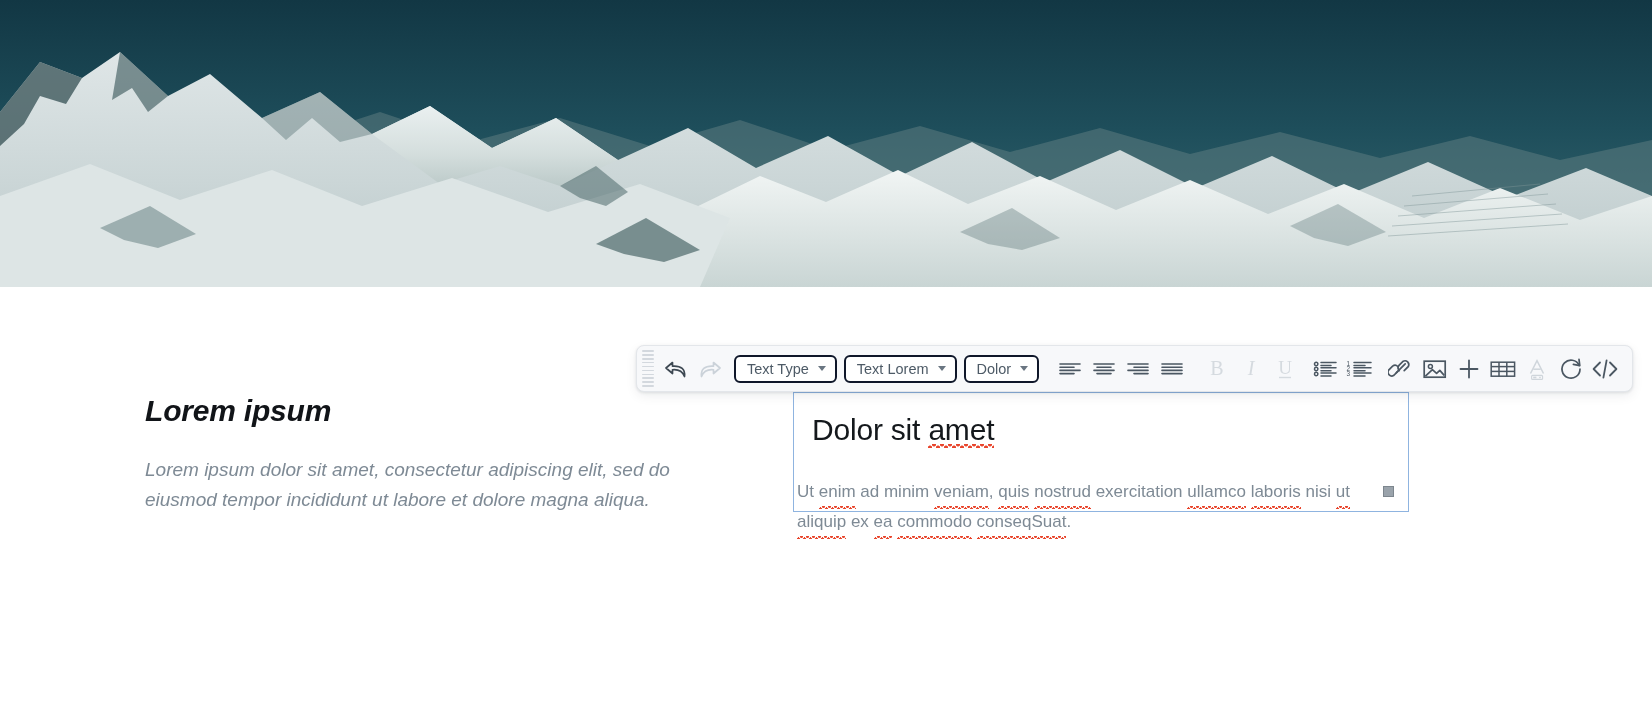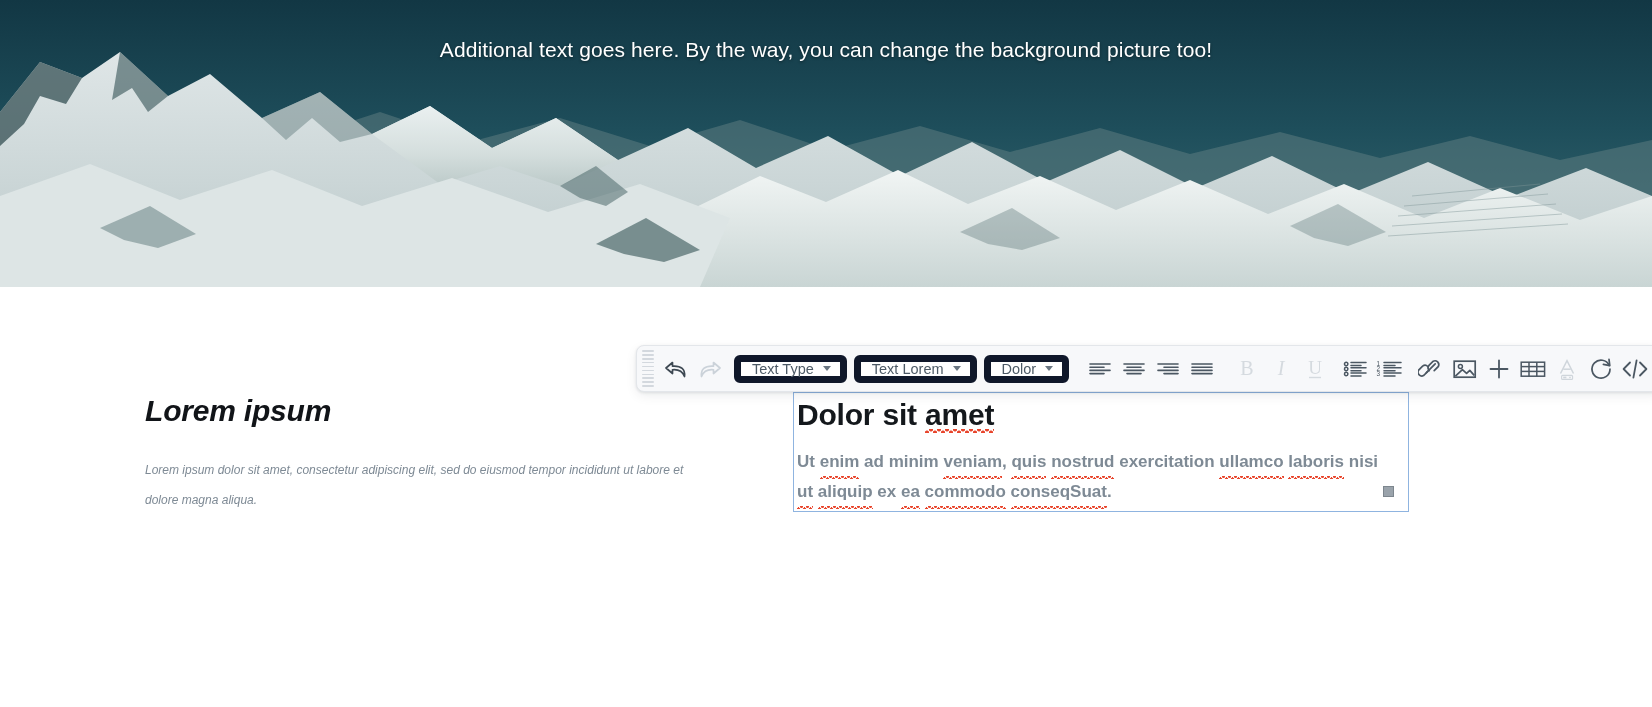--- a/index.html
+++ b/index.html
@@ -32,34 +32,34 @@
 
   
   .content { position:absolute; left:0; top:287px; width:1652px; height:476px; background:#fff;font-style:italic; }
 
   .col-left { position:absolute; left:145px; top:106px; width:570px; }
   .h-left {
     margin:0; font-size:30px; line-height:1.2; font-weight:700;
     color:#111418; letter-spacing:-0.2px;
   }
   .p-left {
-    margin:26px 0 0 0; font-size:12px; line-height:30px;
+    margin:26px 0 0 0; font-size:19px; line-height:30px;
     color:#7e8a95; font-weight:400; max-width:560px;
   }
 
   
   .editor {
     position:absolute; left:793px; top:392px; width:616px; height:120px;
     border:1px solid #8fb4e0;
     background:#ffffff;
     padding:0 12px 0 3px;
   }
   .h-right {
-    margin:0; padding-top:4px;
-    font-size:30px; line-height:1.2; font-weight:700;
+    margin:15px; padding-top:4px;
+    font-size:30px; line-height:1.2; font-weight:400;
     color:#14181c; letter-spacing:-0.2px;
     display:inline-block;
   }
   .sp { position:relative; display:inline-block; }
   .sp::after{
     content:""; position:absolute; left:0; right:0; bottom:-2px; height:3px;
     background-image:
       radial-gradient(circle at 1.5px 2.6px, #e8452c 1.25px, transparent 1.5px),
       radial-gradient(circle at 4.5px 0.6px, #e8452c 1.25px, transparent 1.5px);
     background-size:6px 4px;
@@ -68,21 +68,21 @@
   }
   .h-right .sp::after{
     height:4px; bottom:0px;
     background-image:
       radial-gradient(circle at 2px 3.2px, #e8452c 1.6px, transparent 1.9px),
       radial-gradient(circle at 6px 0.8px, #e8452c 1.6px, transparent 1.9px);
     background-size:8px 5px;
   }
   .p-right {
     margin:14px 0 0 0; font-size:17px; line-height:30px;
-    color:#7e8a95; font-weight:700;
+    color:#7e8a95; font-weight:400;
   }
   .resize-handle {
     position:absolute; right:14px; bottom:14px;
     width:11px; height:11px;
     background:#9aa3ab;
     border:1px solid #7d868e;
   }
 
   
   .toolbar {
@@ -108,21 +108,21 @@
   .tb-btn {
     display:inline-flex; align-items:center; justify-content:center;
     height:36px; min-width:34px; padding:0 3px;
     cursor:pointer; background:transparent; border:none;
   }
   .tb-btn svg { display:block; }
 
   .tb-select {
     display:inline-flex; align-items:center; gap:9px;
     height:28px; padding:0 9px 0 11px;
-    background:#ffffff; border:7px solid #0f172a; border-radius:6px;
+    background:#ffffff; border:2px solid #0f172a; border-radius:6px;
     font-size:14.5px; color:#4d5a66; margin-right:7px;
     cursor:pointer;
   }
   .tb-select .caret {
     width:0;height:0;border-left:4.5px solid transparent;border-right:4.5px solid transparent;
     border-top:5px solid #6a7682;
   }
   .gap-sm { width:7px; }
   .gap-md { width:11px; }
 </style>
@@ -184,21 +184,20 @@
 
     <g stroke="#7f9597" stroke-width="1" opacity="0.45" fill="none">
       <path d="M1412,196 L1540,184"></path>
       <path d="M1404,206 L1548,194"></path>
       <path d="M1398,216 L1556,204"></path>
       <path d="M1392,226 L1562,214"></path>
       <path d="M1388,236 L1568,224"></path>
     </g>
   </svg>
 
-  <div class="hero-text">Additional text goes here. By the way, you can change the background picture too!</div>
 </div>
 
 <div class="content">
   <div class="col-left">
     <h2 class="h-left">Lorem ipsum</h2>
     <p class="p-left">Lorem ipsum dolor sit amet, consectetur adipiscing elit, sed do eiusmod tempor incididunt ut labore et dolore magna aliqua.</p>
   </div>
 </div>
 
 <div class="editor">

